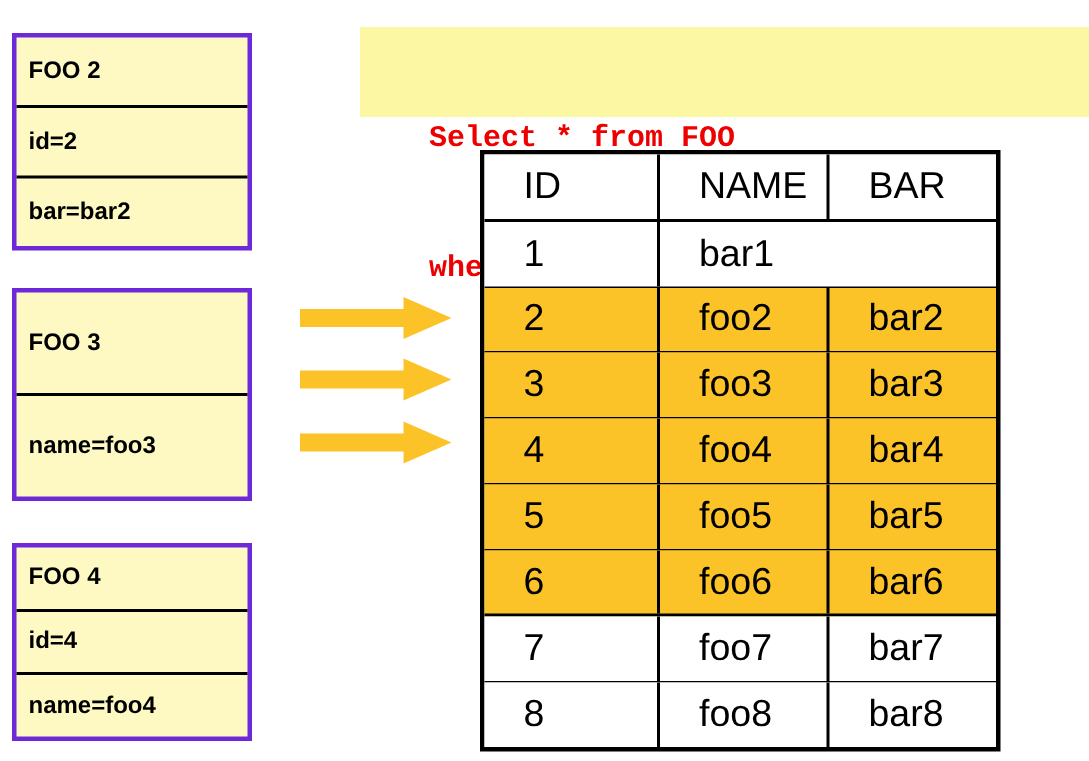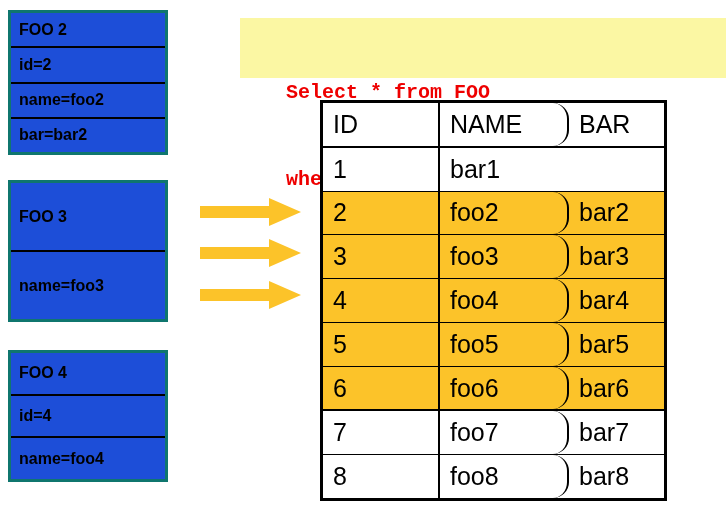--- a/index.html
+++ b/index.html
@@ -25,24 +25,24 @@
     padding-left:46px;
     box-sizing:border-box;
     padding-top:2px;
     white-space:pre;
   }
 
   
   .obj-box{
     position:absolute;
     left:8px; width:160px;
-    border:3px solid #0f766e;
-    background:#1d4ed8;
+    border:3px solid #6d28d9;
+    background:#fef9c3;
     box-sizing:border-box;
-    display:flex; flex-direction:column;
+    display:flex; flex-direction:column;margin-top:12px;
   }
   .obj-box .row{
     flex:1;
     display:flex; align-items:center;
     padding-left:8px;
     border-bottom:2px solid #000;
     font-weight:bold;
     font-size:16px;
     color:#000;
   }
@@ -74,43 +74,42 @@
     display:flex;
     border-bottom:1px solid #000;
     box-sizing:border-box;
     background:#fff;
   }
   .t-row:last-child{border-bottom:none;}
   .t-row.thick{border-bottom-width:2px;}
   .t-row.hl{background:#FCC329;}
   .t-cell{
     display:flex; align-items:center;
-    padding-left:10px;
+    padding-left:26px;
     box-sizing:border-box;
     border-right:2px solid #000;
     overflow:hidden;
   }
   .t-cell.c1{width:117px;}
-  .t-cell.c2{width:129px;border-radius:16px;}
+  .t-cell.c2{width:113px;}
   .t-cell.c3{flex:1; border-right:none;}
 </style>
 </head>
 <body>
 
 <div id="canvas">
 
   <div class="sql-banner">
     <div>Select * from FOO</div>
     <div>where id &gt; 1 and id &lt; 7</div>
   </div>
 
   <div class="obj-box" id="box-foo2">
     <div class="row">FOO 2</div>
     <div class="row">id=2</div>
-    <div class="row">name=foo2</div>
     <div class="row">bar=bar2</div>
   </div>
 
   <div class="obj-box" id="box-foo3">
     <div class="row">FOO 3</div>
     <div class="row">name=foo3</div>
   </div>
 
   <div class="obj-box" id="box-foo4">
     <div class="row">FOO 4</div>

